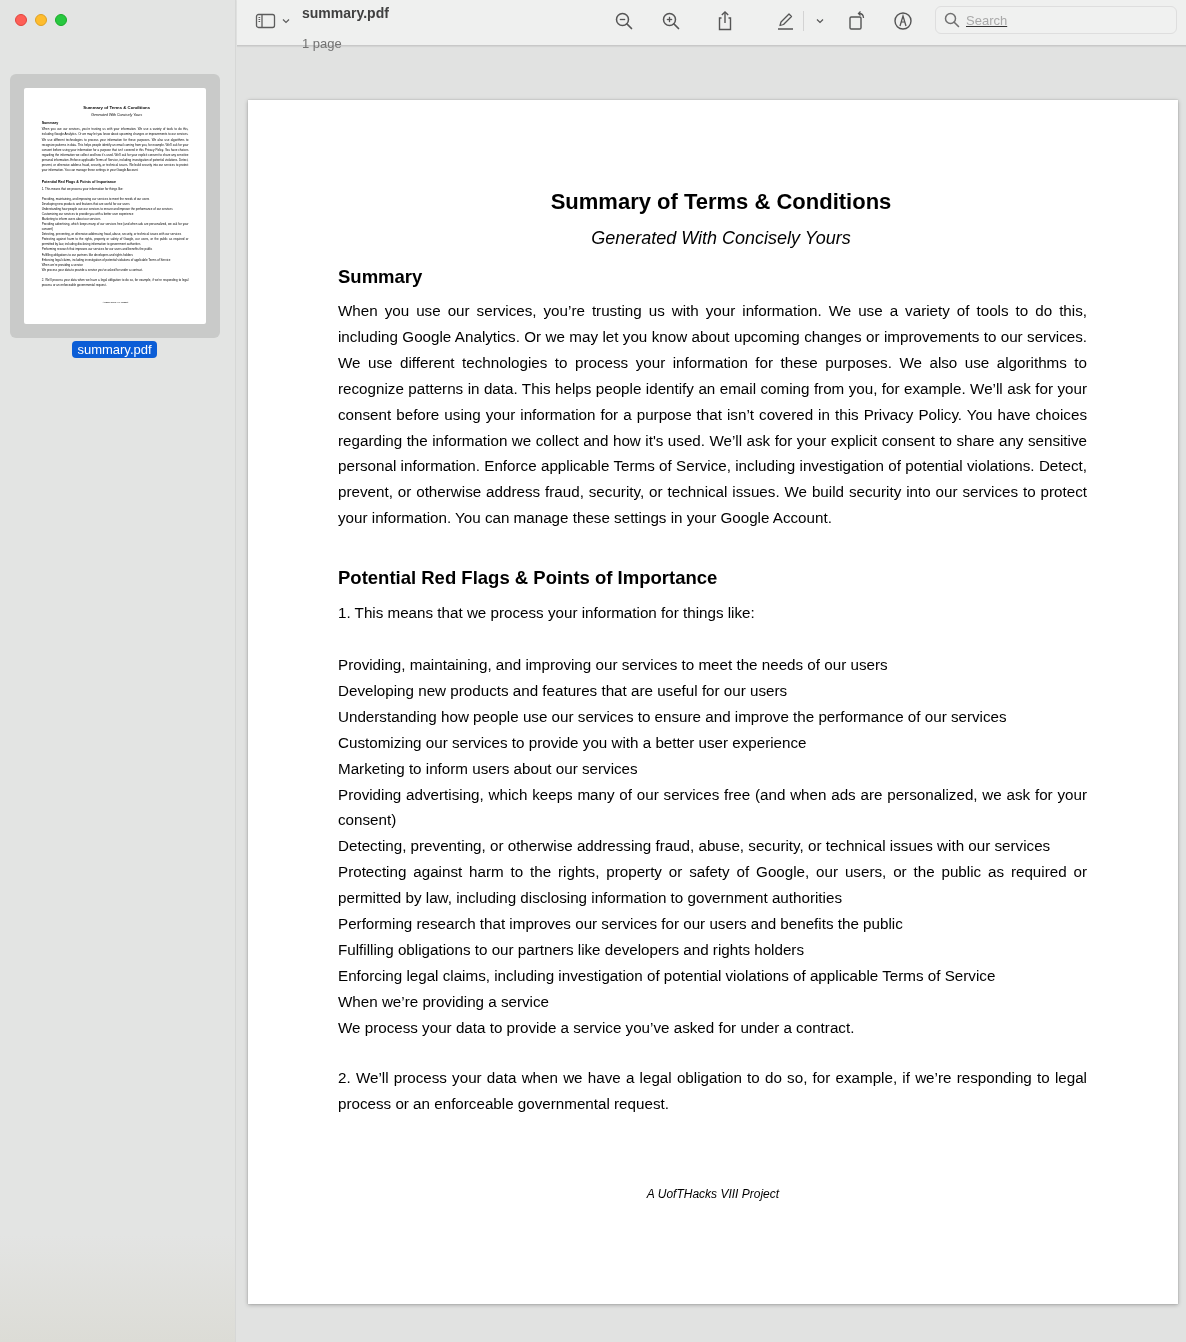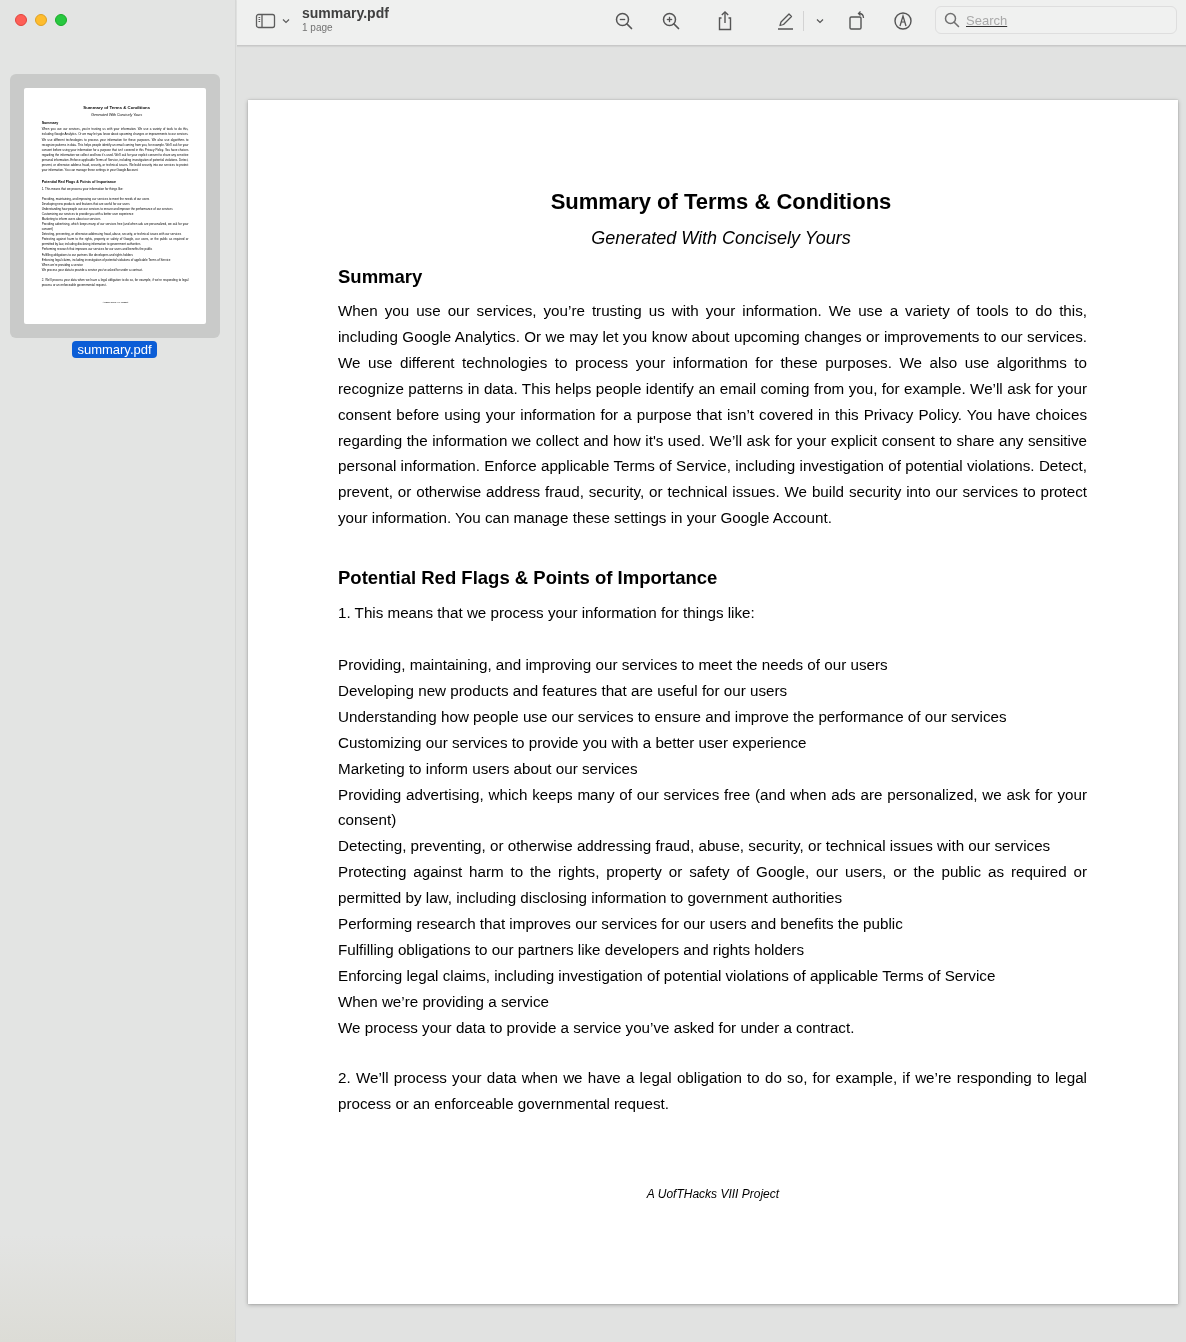--- a/index.html
+++ b/index.html
@@ -43,21 +43,21 @@
 
   
   .toolbar {
     position: absolute; left: 237px; top: 0; right: 0; height: 46px;
     background: #eff0ef; border-bottom: 1px solid #c8c8c8;
     box-shadow: 0 1px 1px rgba(0,0,0,0.06);
   }
   .tb-btn { position: absolute; top: 9px; height: 24px; display: flex; align-items: center; justify-content: center; color: #5a5a5a; }
   .doc-title { position: absolute; left: 65px; top: 5px; }
   .doc-title .name { font-size: 14px; font-weight: bold; color: #404040; }
-  .doc-title .sub { font-size: 10px; color: #737373; margin-top: 1px; }
+  .doc-title .sub { font-size: 13px; color: #737373; margin-top: 15px; }
   .divider { position: absolute; left: 566px; top: 11px; width: 1px; height: 20px; background: #d3d3d3; }
   .search {
     position: absolute; left: 698px; top: 6px; width: 242px; height: 28px;
     border: 1px solid #dedede; border-radius: 6px; background: #f0f1f0;
     display: flex; align-items: center; padding-left: 8px;
   }
   .search input {
     border: none; background: transparent; outline: none; font-size: 13px;
     font-family: "Liberation Sans", sans-serif; color: #333; margin-left: 6px; width: 200px; text-decoration: underline;
   }

